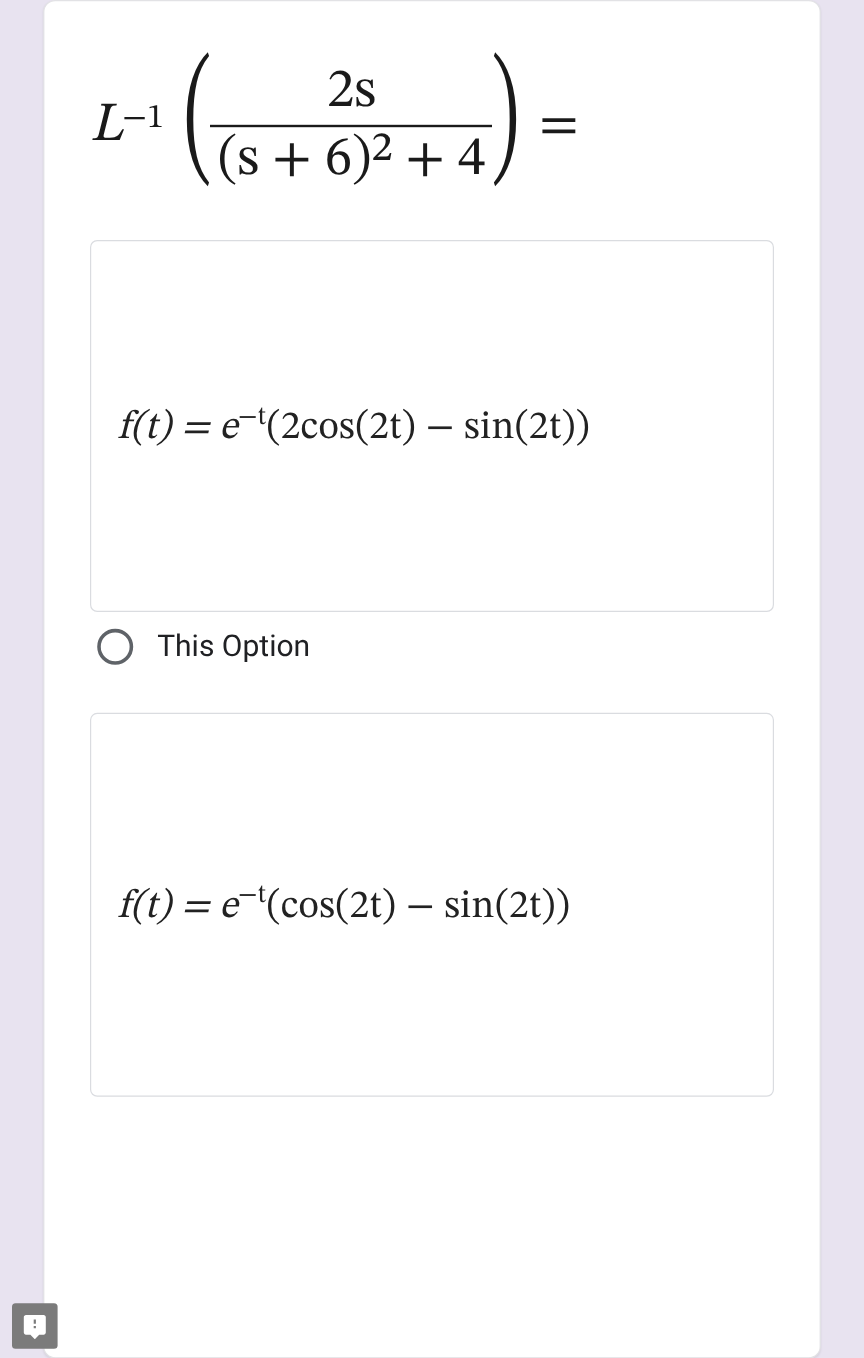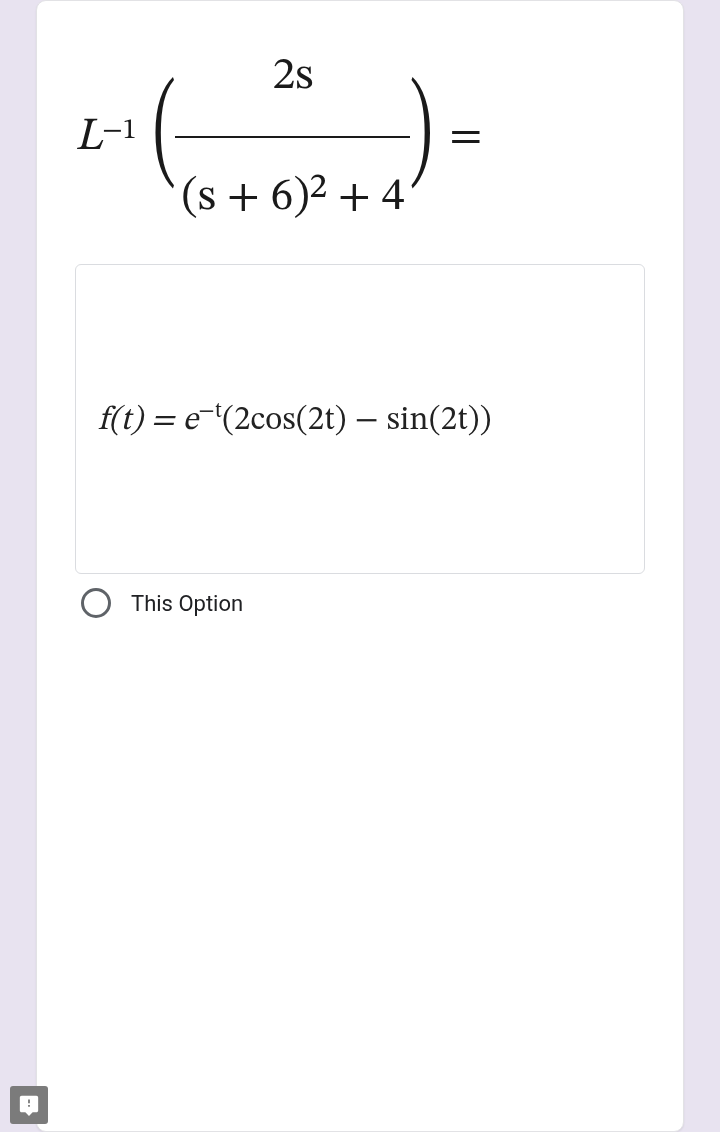--- a/index.html
+++ b/index.html
@@ -46,21 +46,20 @@
     line-height: 0.8;
     position: relative;
     top: -0.02em;
   }
   .frac {
     display: inline-flex;
     flex-direction: column;
     align-items: center;
     vertical-align: middle;
     margin: 0 -10px;
-    gap: 32px;
   }
   .frac .num, .frac .den {
     padding: 2px 6px;
     line-height: 1.1;
   }
   .frac .line {
     height: 2px;
     background: #1a1a1a;
     width: 100%;
   }
@@ -96,21 +95,21 @@
   }
   .radio-circle {
     width: 30px;
     height: 30px;
     border: 3px solid #5f6368;
     border-radius: 50%;
     margin-right: 20px;
     flex-shrink: 0;
   }
   .radio-label {
-    font-size: 22px;
+    font-size: 25px;
     color: #202124;
     font-family: 'Roboto', Arial, sans-serif;
   }
 
   .option-block.second {
     margin-top: 26px;
     min-height: 320px;
   }
 
   .report-btn {
@@ -152,20 +151,25 @@
       <div class="option-eq">
         <span>f(t) = e</span><span class="sup">−t</span><span class="fn">(2cos(2t) − sin(2t))</span>
       </div>
     </div>
 
     <div class="radio-row">
       <span class="radio-circle"></span>
       <span class="radio-label">This Option</span>
     </div>
 
+    <div class="option-block second">
+      <div class="option-eq">
+        <span>f(t) = e</span><span class="sup">−t</span><span class="fn">(cos(2t) − sin(2t))</span>
+      </div>
+    </div>
 
   </div>
 </div>
 
 <div class="report-btn" title="report-problem">
   <svg width="22" height="22" viewBox="0 0 24 24" fill="#ffffff">
     <path d="M20 2H4c-1.1 0-2 .9-2 2v14c0 1.1.9 2 2 2h4l4 4 4-4h4c1.1 0 2-.9 2-2V4c0-1.1-.9-2-2-2zm-7 12h-2v-2h2v2zm0-4h-2V6h2v4z"></path>
   </svg>
 </div>
 

